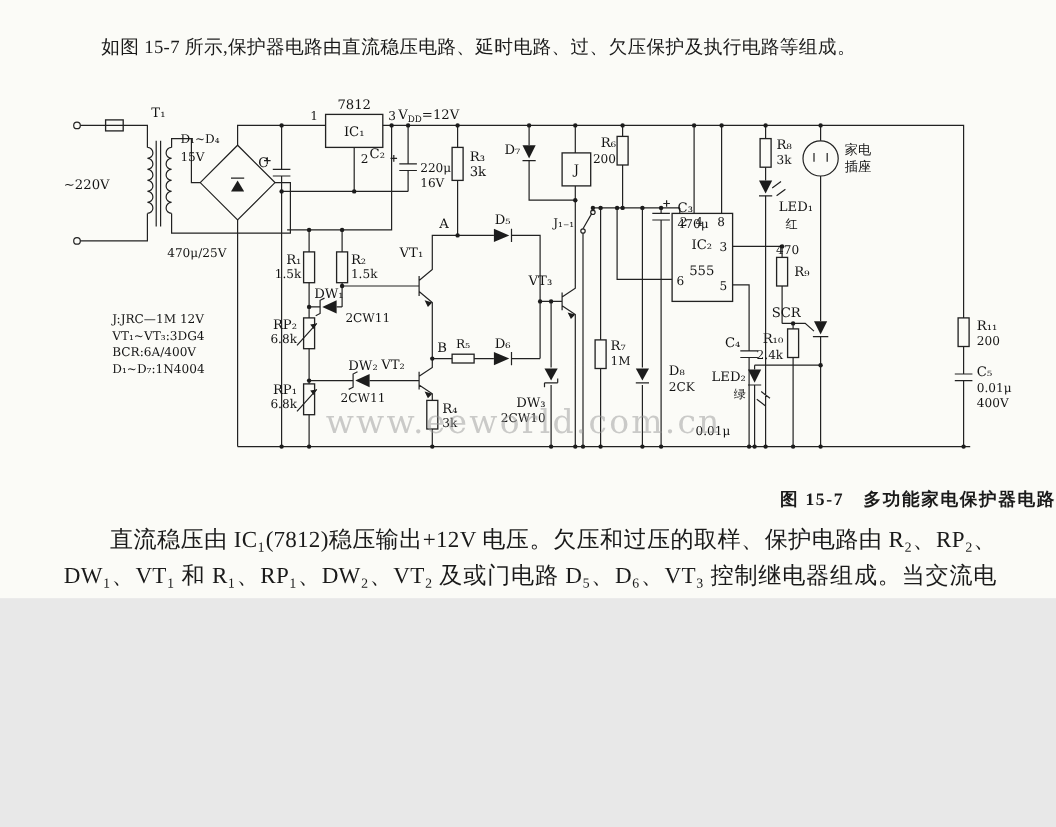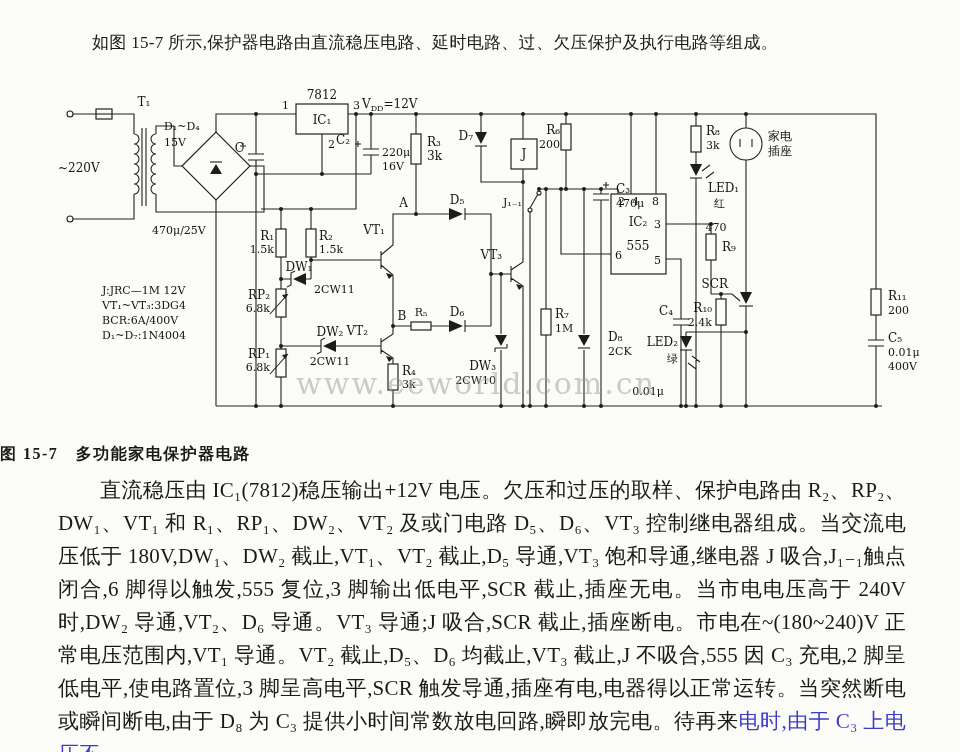--- a/index.html
+++ b/index.html
@@ -1,30 +1,30 @@
 <!DOCTYPE html>
 <html><head>
 <meta charset="utf-8">
 <style>
   html,body{margin:0;padding:0;background:#e8e8e8;}
-  .page{position:relative;width:960px;height:752px;background:#fbfbf7;overflow:hidden;
+  .page{position:relative;width:960px;height:544px;background:#fbfbf7;overflow:hidden;
         font-family:"Liberation Serif","DejaVu Serif",serif;color:#1a1a1a;}
   .intro{position:absolute;top:28px;left:58px;width:848px;margin:0;
          font-size:17px;line-height:30px;text-indent:2em;letter-spacing:.3px;}
   .figure{position:absolute;top:78px;left:56px;width:880px;height:356px;}
   svg{display:block;}
   svg text{font-family:"DejaVu Serif","Liberation Serif",serif;font-size:12px;fill:#141414;}
   svg text.s11{font-size:11px;}
   svg text.wm{font-size:30px;fill:#9a9a9a;opacity:.5;letter-spacing:2px;}
   .wires{stroke:#222;stroke-width:1.1;fill:none;}
   .sym{stroke:#222;stroke-width:1.1;fill:none;}
   .symf{fill:#1c1c1c;stroke:none;}
   .dot{fill:#1c1c1c;}
   .box{fill:none;stroke:#222;stroke-width:1.2;}
-  .caption{position:absolute;top:444px;left:0;width:960px;margin:0;text-align:left;
+  .caption{position:absolute;top:444px;left:0;width:960px;margin:0;text-align:right;
            font-size:16px;font-weight:bold;letter-spacing:1.5px;}
   .bodytext{position:absolute;top:474px;left:58px;width:848px;margin:0;
             font-size:21px;line-height:33px;text-align:justify;text-indent:2em;letter-spacing:.2px;}
 </style>
 </head>
 <body>
 
 <div class="page">
 
   <p class="intro"><span>如图 15-7 所示,保护器电路由直流稳压电路、延时电路、过、欠压保护及执行电路等组成。</span></p>

